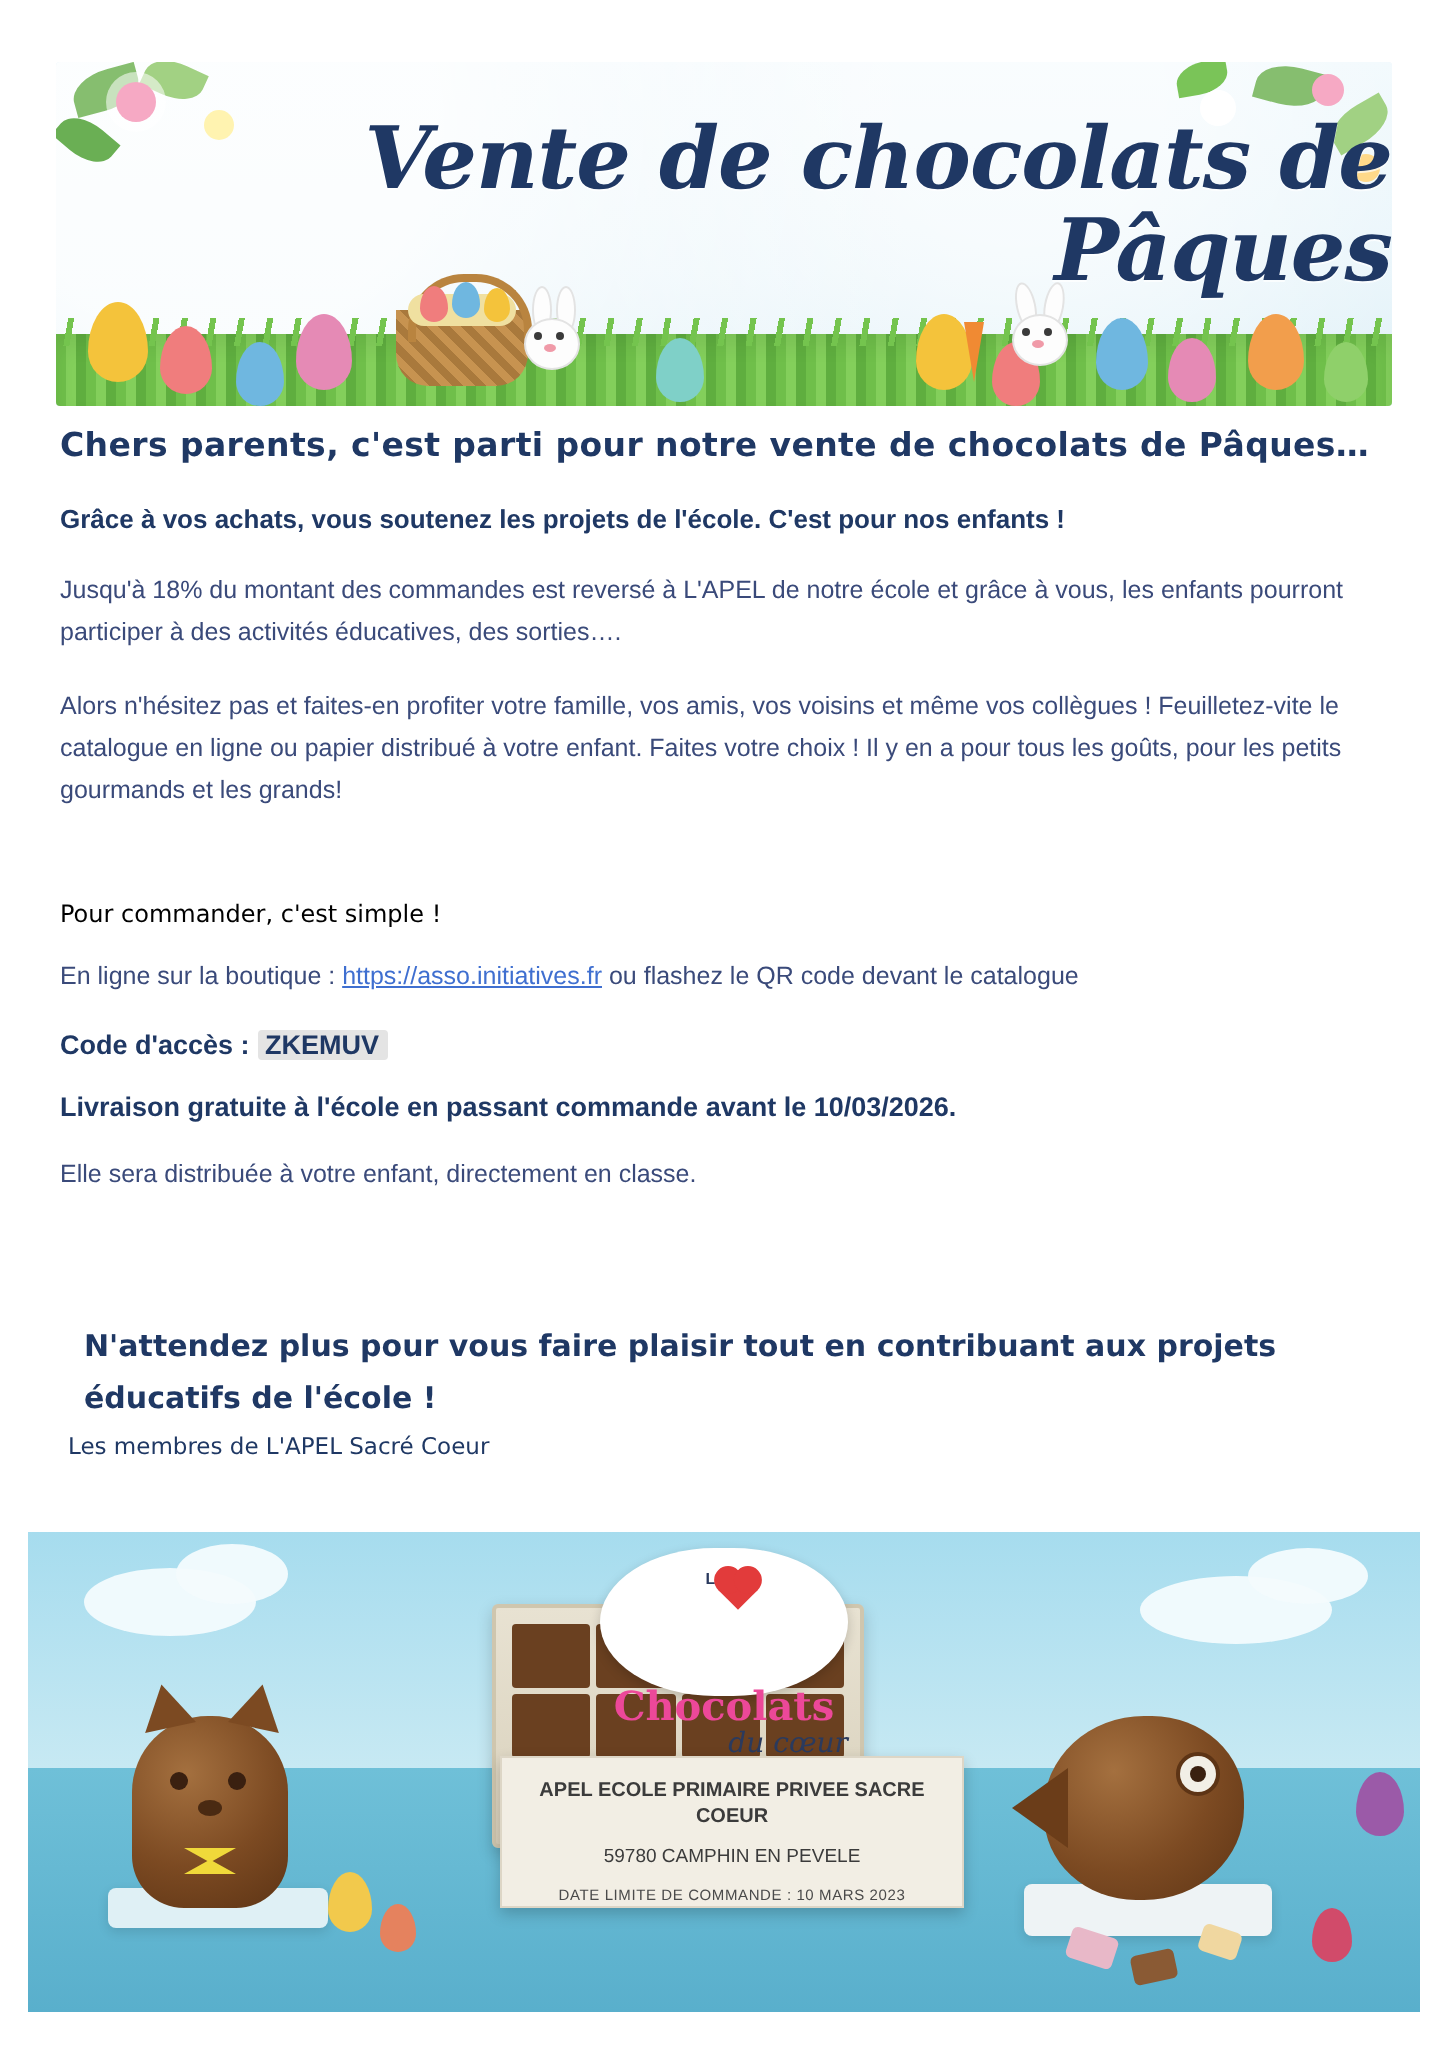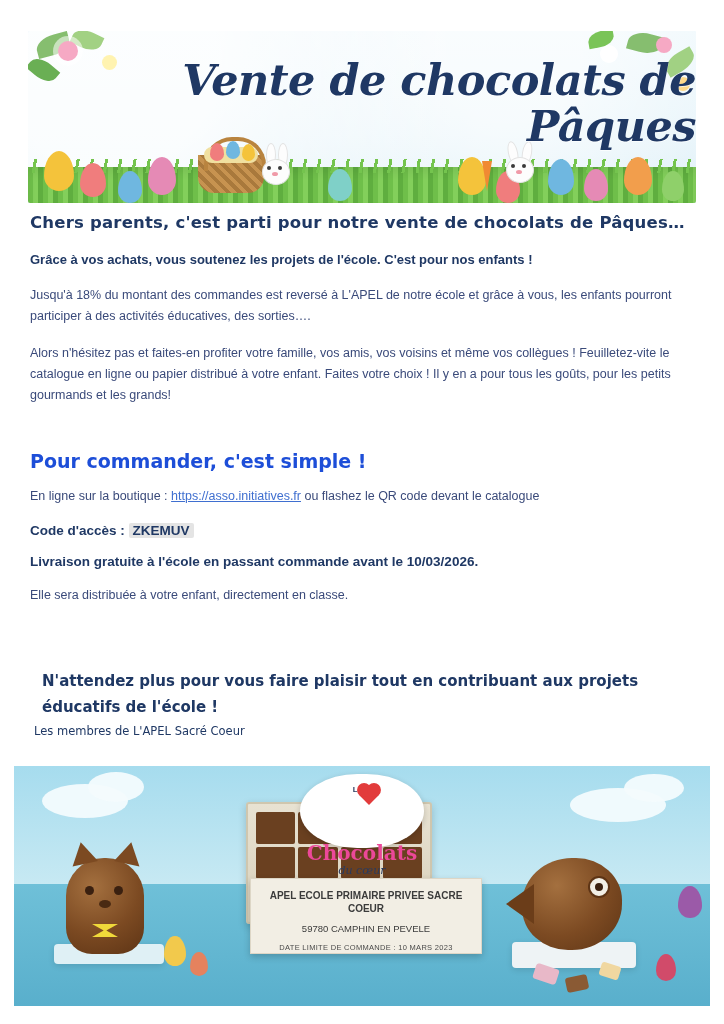--- a/index.html
+++ b/index.html
@@ -139,23 +139,23 @@
   }
   .code-chip {
     background: #e4e4e4;
     color: #1f3864;
     padding: 0 4px;
     border-radius: 2px;
     font-weight: bold;
   }
   .h-sub {
     font-family: "DejaVu Sans", sans-serif;
-    font-size: 19px;
-    font-weight: bold;
-    color: #1d4ed8;
+    font-size: 12px;
+    font-weight: normal;
+    color: #000000;
     margin: 0 0 14px 0;
   }
   .line-strong {
     font-size: 13.5px;
     font-weight: bold;
     color: #1f3864;
     margin: 0 0 16px 0;
   }
   .closing {
     font-family: "DejaVu Sans", sans-serif;
@@ -271,21 +271,21 @@
   }
   .logo-les {
     font-size: 8px; letter-spacing: 1px; color: #2a3a5e; margin-top: 11px; font-weight: bold;
   }
   .logo-main {
     font-family: "DejaVu Serif", serif;
     font-size: 20px; font-weight: bold; color: #ec4899; line-height: 22px; margin-top: 48px;
   }
   .logo-sub {
     font-family: "DejaVu Serif", serif;
-    font-style: italic; font-size: 11px; color: #2a3a5e;
+    font-style: italic; font-size: 14px; color: #2a3a5e; text-align: right;
   }
   .heart {
     position: absolute; left: 62px; top: 14px;
     width: 14px; height: 14px; background: #e23b3b;
     transform: rotate(-45deg);
   }
   .heart::before, .heart::after {
     content: ""; position: absolute; width: 14px; height: 14px; background: #e23b3b; border-radius: 50%;
   }
   .heart::before { top: -7px; left: 0; }

